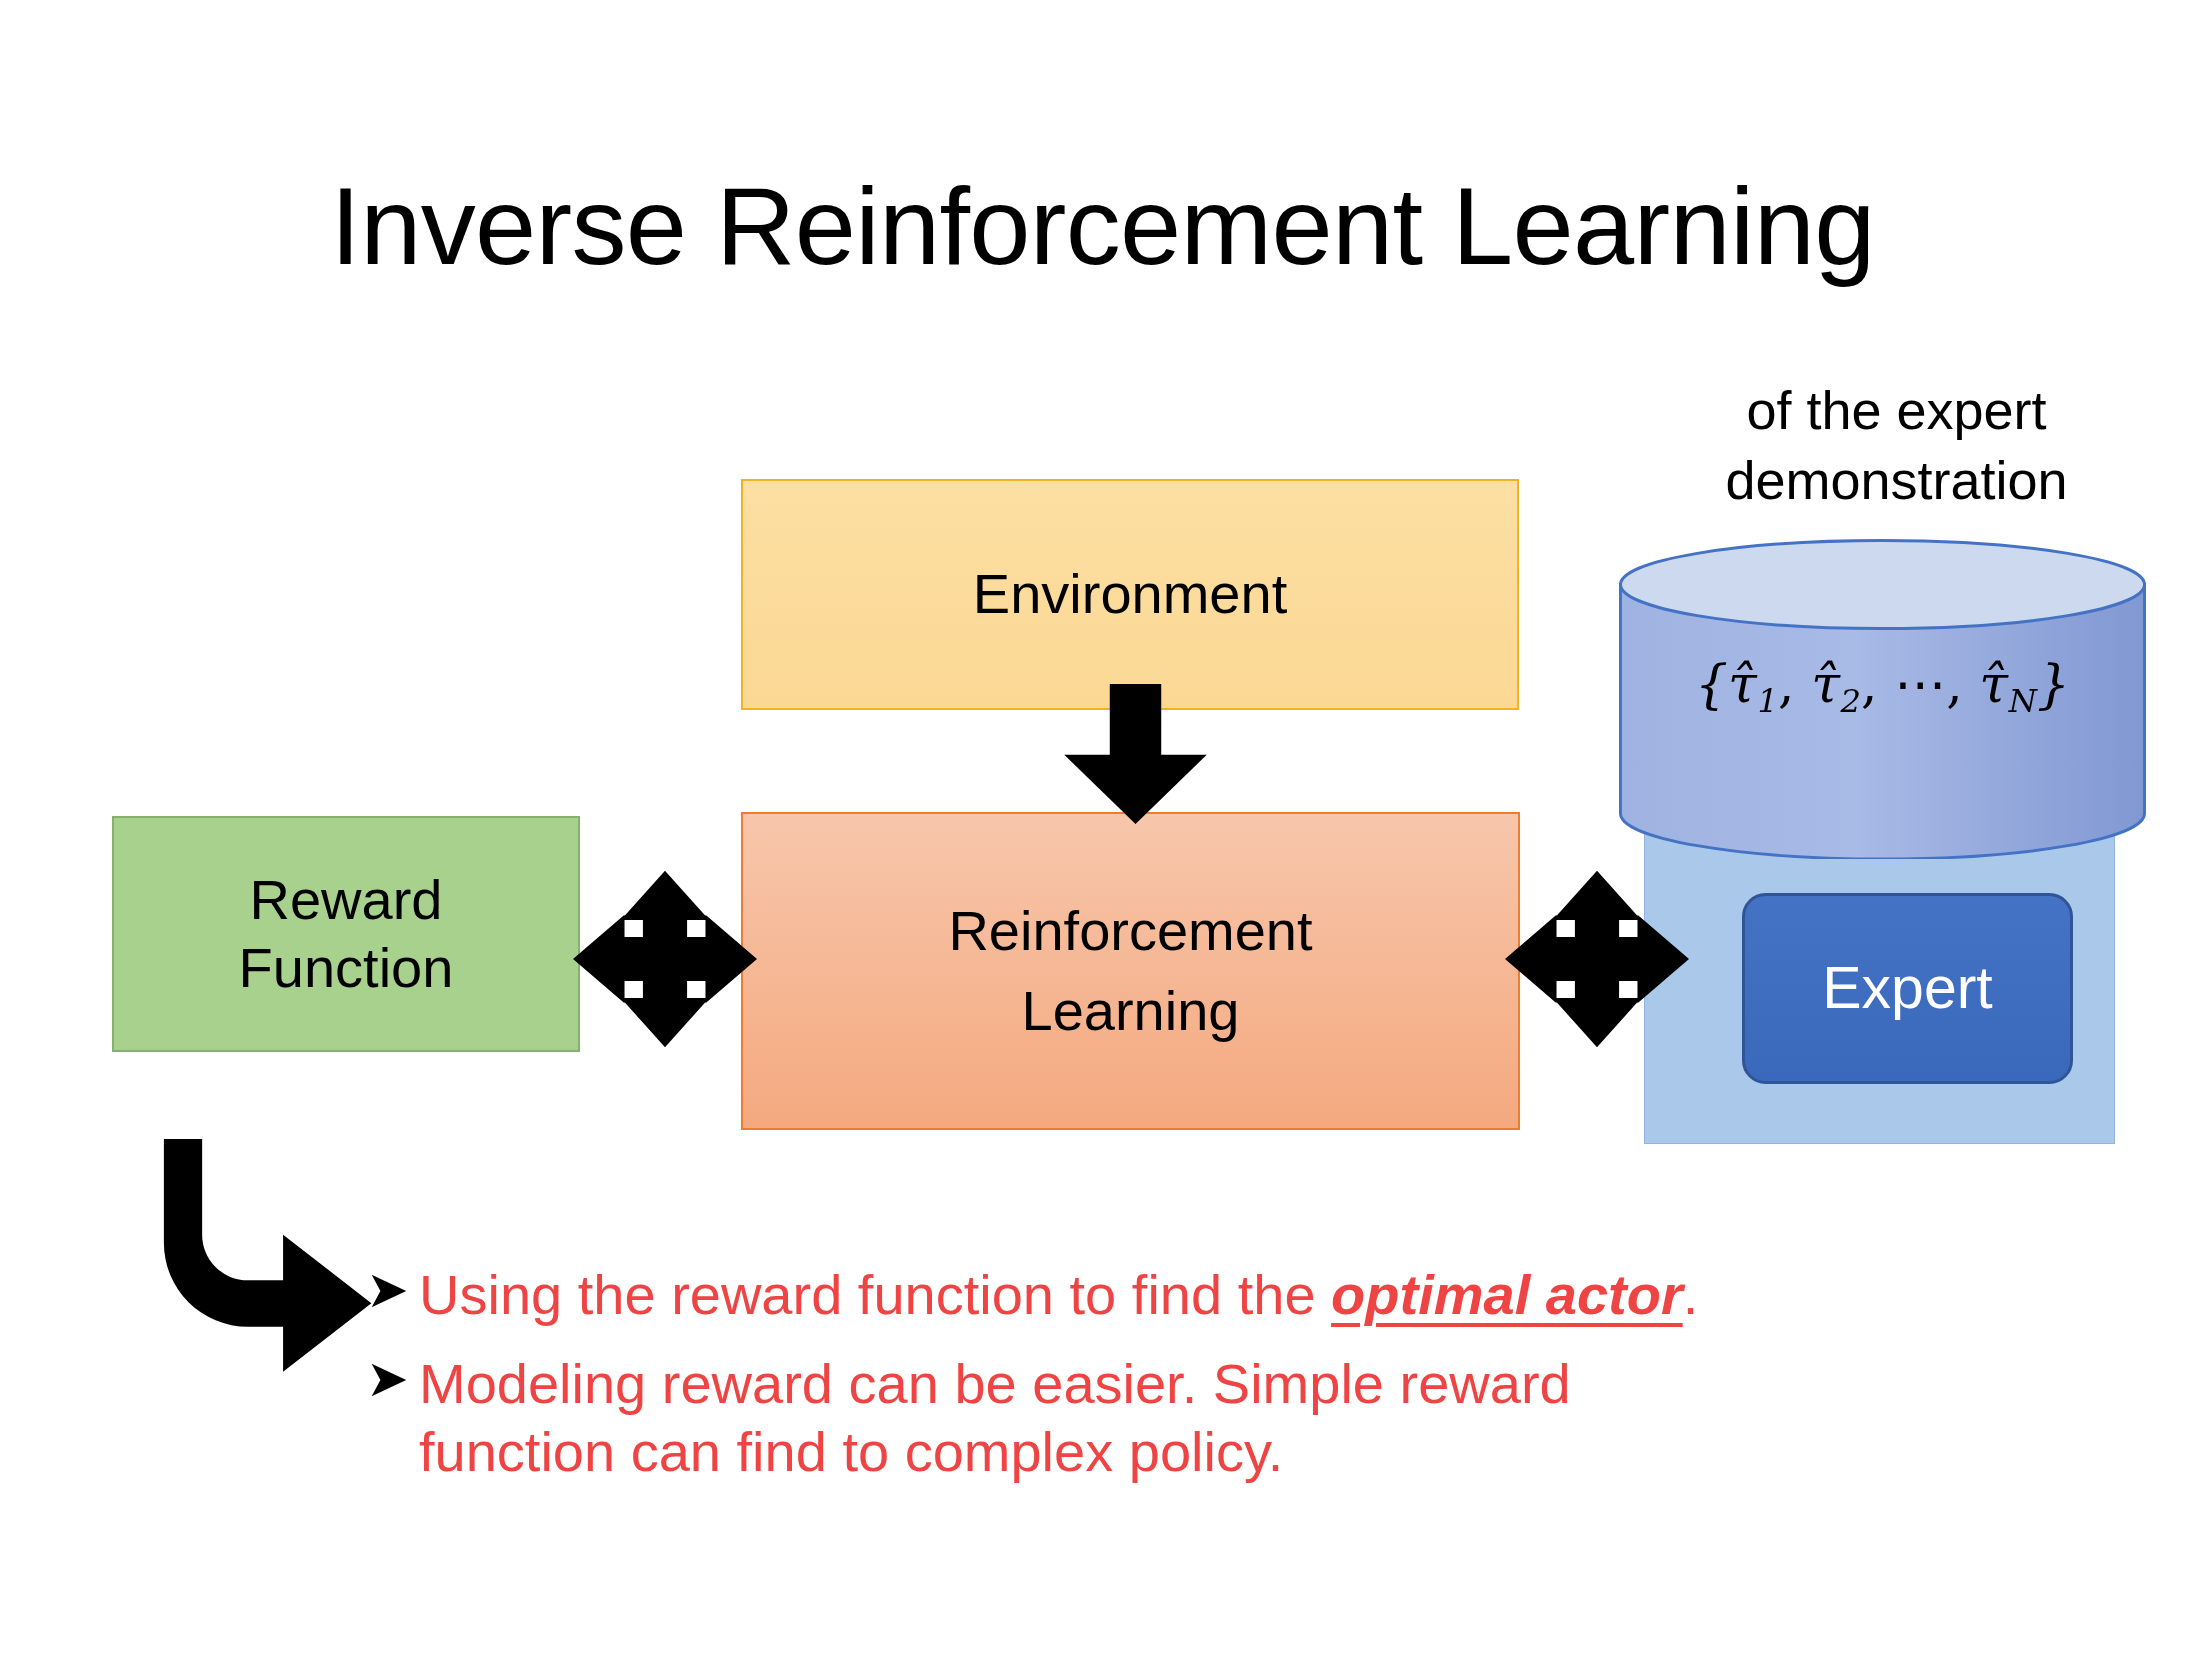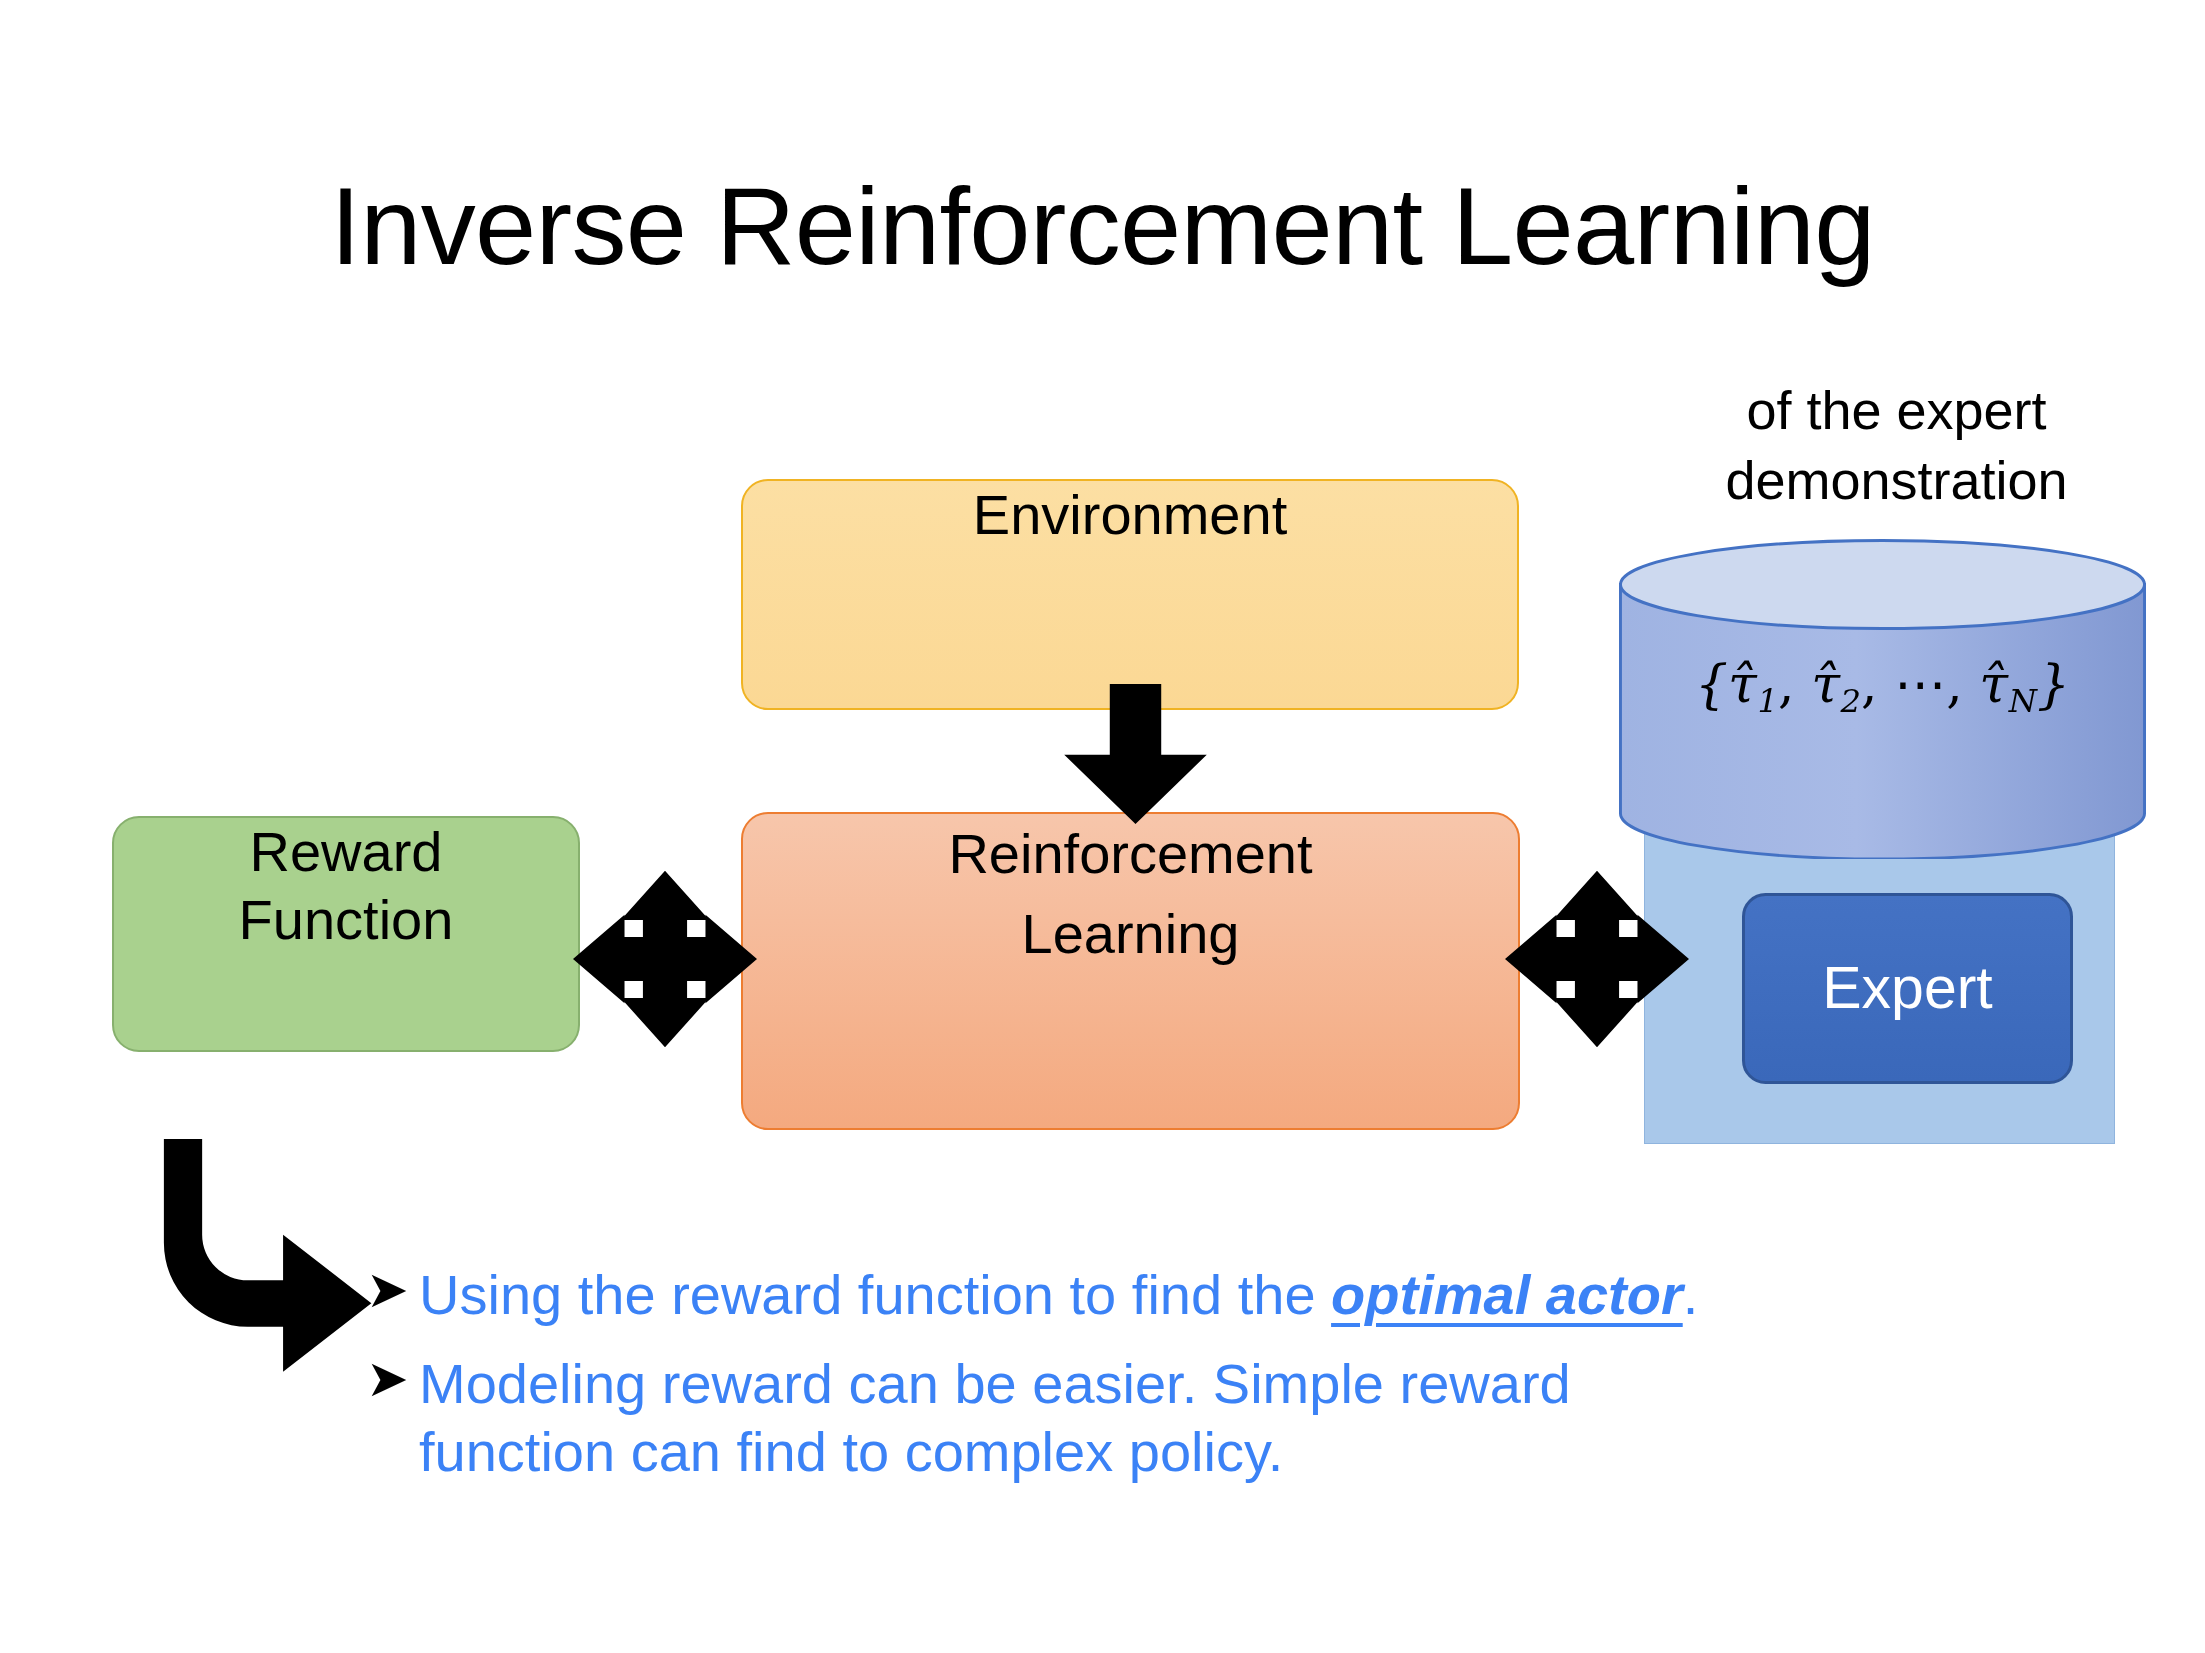--- a/index.html
+++ b/index.html
@@ -30,24 +30,23 @@
     letter-spacing: -0.7px;
     color: #000;
     white-space: nowrap;
   }
 
   
   .box {
     position: absolute;
     box-sizing: border-box;
     display: flex;
-    align-items: flex-start;
+    align-items: center;
     justify-content: center;
     text-align: center;
-    border-radius: 27px;
   }
   .box-label {
     font-size: 56px;
     line-height: 1.22;
     color: #000;
   }
 
   #env-box {
     left: 741px;
     top: 479px;
@@ -172,21 +171,21 @@
   .bullet-marker {
     flex: 0 0 auto;
     width: 53px;
     font-size: 51px;
     line-height: 1.12;
     color: #000;
   }
   .bullet-text {
     font-size: 56px;
     line-height: 1.22;
-    color: #3b82f6;
+    color: #ef4444;
   }
   .em-uline {
     font-weight: bold;
     font-style: italic;
     text-decoration: underline;
     text-underline-offset: 8.8px;
     text-decoration-thickness: 4.4px;
   }
 </style>
 </head>

